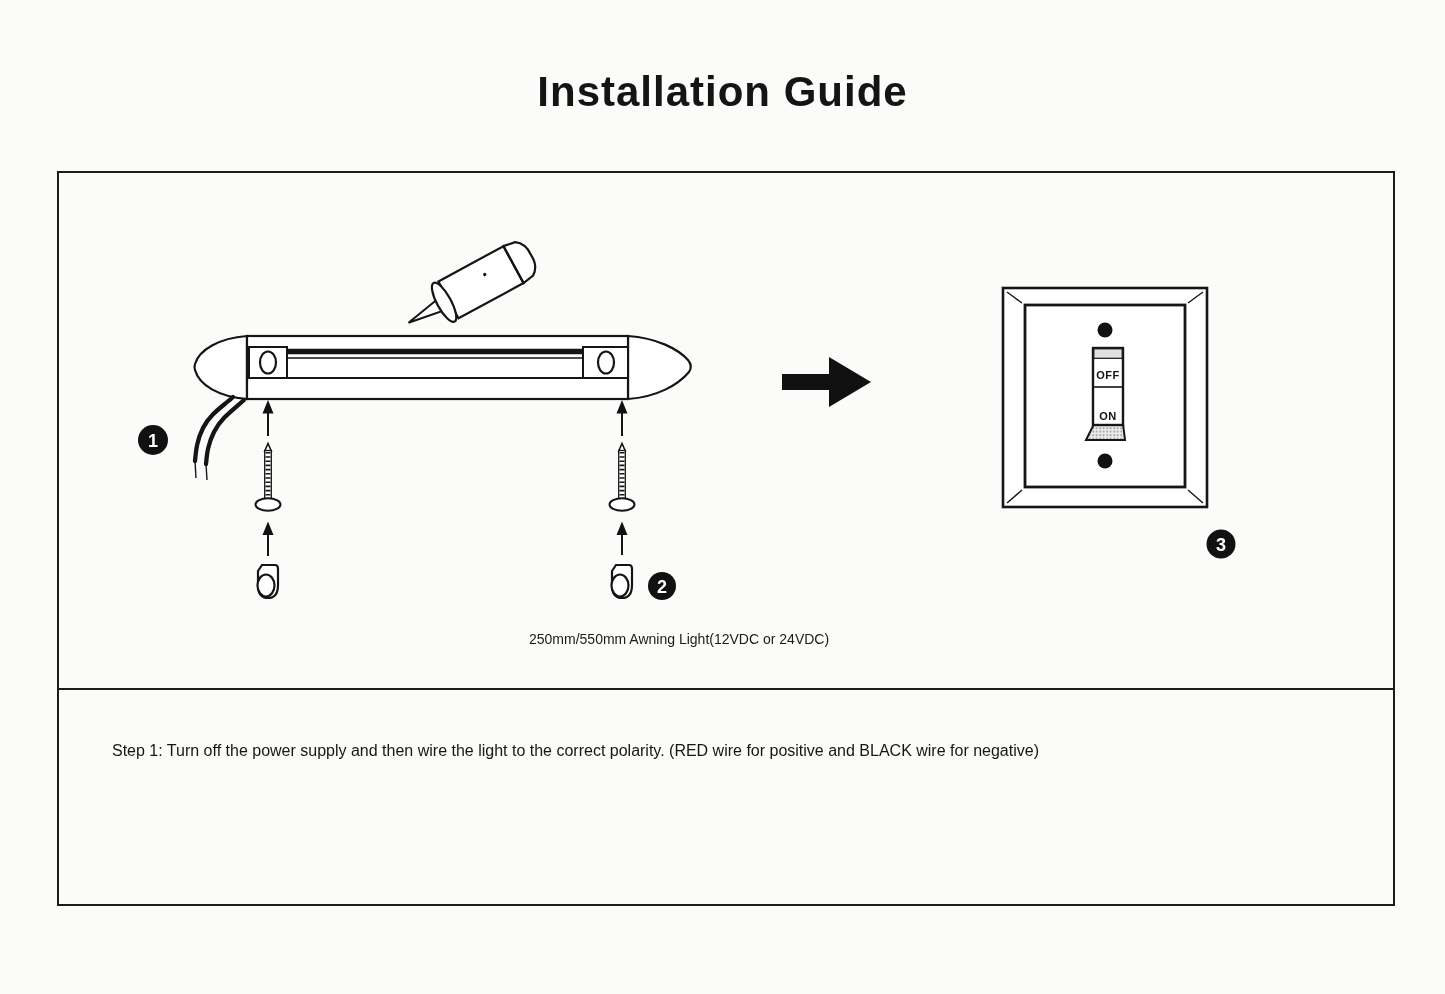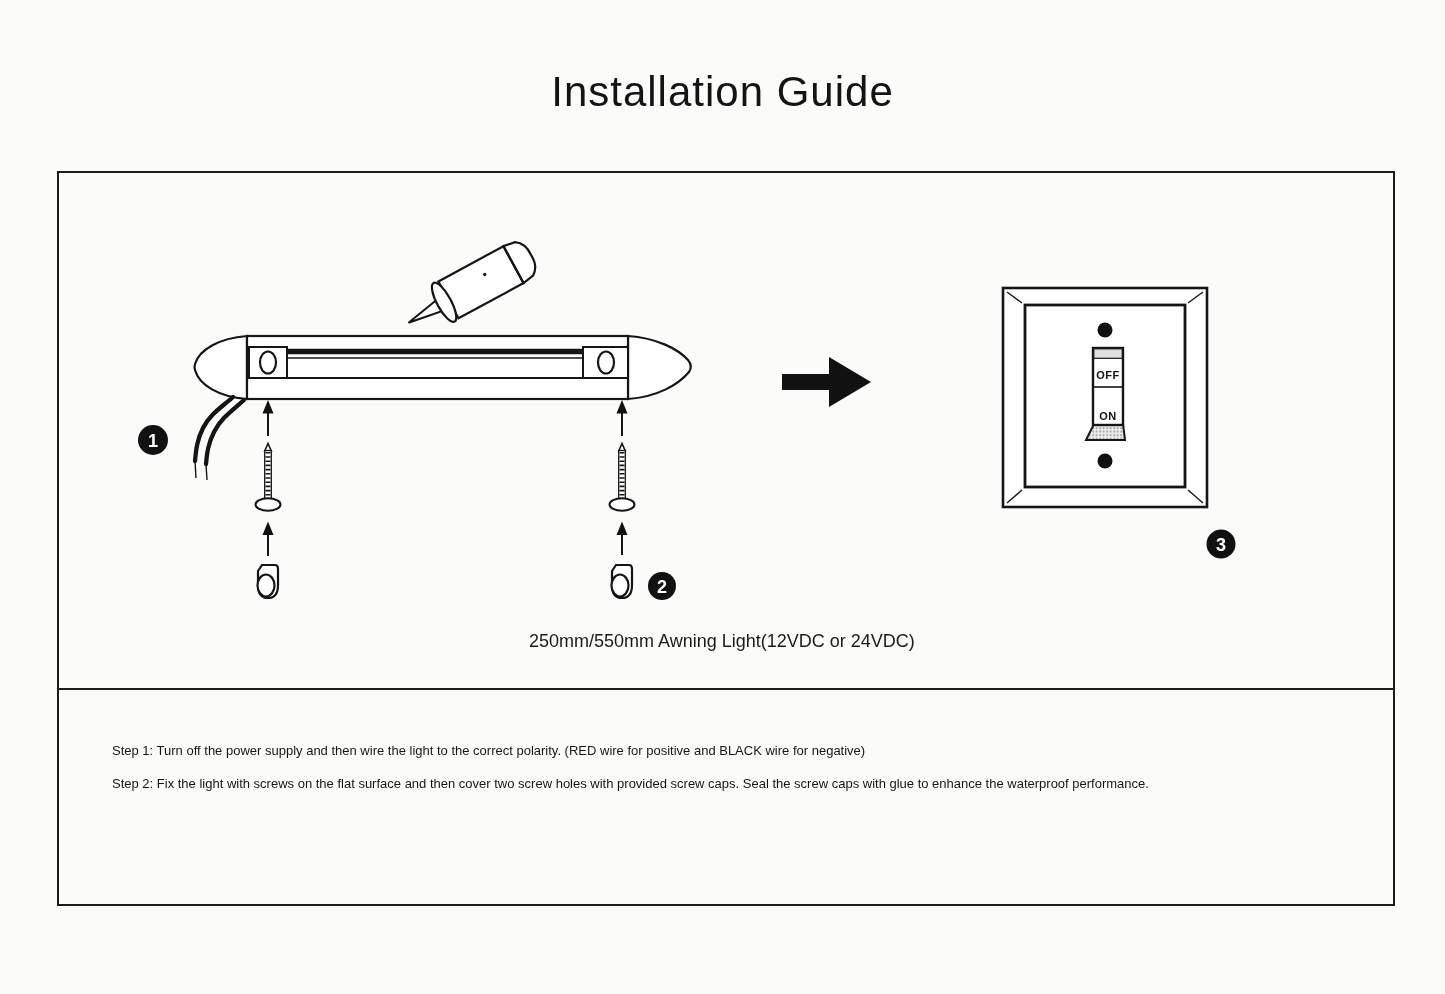--- a/index.html
+++ b/index.html
@@ -8,43 +8,43 @@
     background:#fbfbf9;
     font-family:"Liberation Sans", sans-serif;
     color:#161616;
     position:relative;
     overflow:hidden;
   }
   .page{position:absolute;inset:0;}
   .doc-title{
     position:absolute;left:0;right:0;top:68px;
     text-align:center;
-    font-size:42px;font-weight:normal;letter-spacing:1px;
+    font-size:42px;font-weight:bold;letter-spacing:1px;
     color:#141414;
   }
   .main-box{
     position:absolute;left:57px;top:171px;
     width:1338px;height:735px;
     border:2.2px solid #1c1c1c;
     box-sizing:border-box;
     background:transparent;
   }
   .upper-panel{
     position:absolute;left:0;top:0;right:0;height:515px;
   }
   .diagram-caption{
     position:absolute;left:470px;top:458px;
-    font-size:18px;white-space:nowrap;color:#1b1b1b;
+    font-size:14px;white-space:nowrap;color:#1b1b1b;
   }
   .lower-panel{
     position:absolute;left:0;right:0;top:515px;bottom:0;
     border-top:2.2px solid #1c1c1c;
     padding:49px 52px 0 53px;
     box-sizing:border-box;
-    font-size:13px;line-height:23px;
+    font-size:16px;line-height:23px;
   }
   .lower-panel p{margin:0 0 10px 0;}
   svg.diagram{position:absolute;left:0;top:0;}
   .stroke{fill:none;stroke:#151515;}
   .fillw{fill:#ffffff;stroke:#151515;}
   text.marker-num{fill:#ffffff;font-weight:bold;font-size:18px;text-anchor:middle;font-family:"Liberation Sans",sans-serif;}
   text.switch-label{fill:#111;font-weight:bold;font-size:11px;text-anchor:middle;letter-spacing:0.5px;font-family:"Liberation Sans",sans-serif;}
 </style>
 </head>
 <body>
@@ -52,21 +52,20 @@
 <div class="page">
 
   <div class="doc-title">Installation Guide</div>
 
   <div class="main-box">
     <div class="upper-panel">
       <div class="diagram-caption">250mm/550mm Awning Light(12VDC or 24VDC)</div>
     </div>
     <div class="lower-panel">
       <p>Step 1: Turn off the power supply and then wire the light to the correct polarity. (RED wire for positive and BLACK wire for negative)</p>
-      <p>Step 2: Fix the light with screws on the flat surface and then cover two screw holes with provided screw caps. Seal the screw caps with glue to enhance the waterproof performance.</p>
     </div>
   </div>
 
   <svg class="diagram" width="1445" height="994" viewBox="0 0 1445 994">
     <defs>
       <pattern id="stipple" width="3.5" height="3.5" patternUnits="userSpaceOnUse">
         <rect width="3.5" height="3.5" fill="#ececec"></rect>
         <circle cx="1.2" cy="1.2" r="0.9" fill="#8d8d8d"></circle>
       </pattern>
     </defs>

